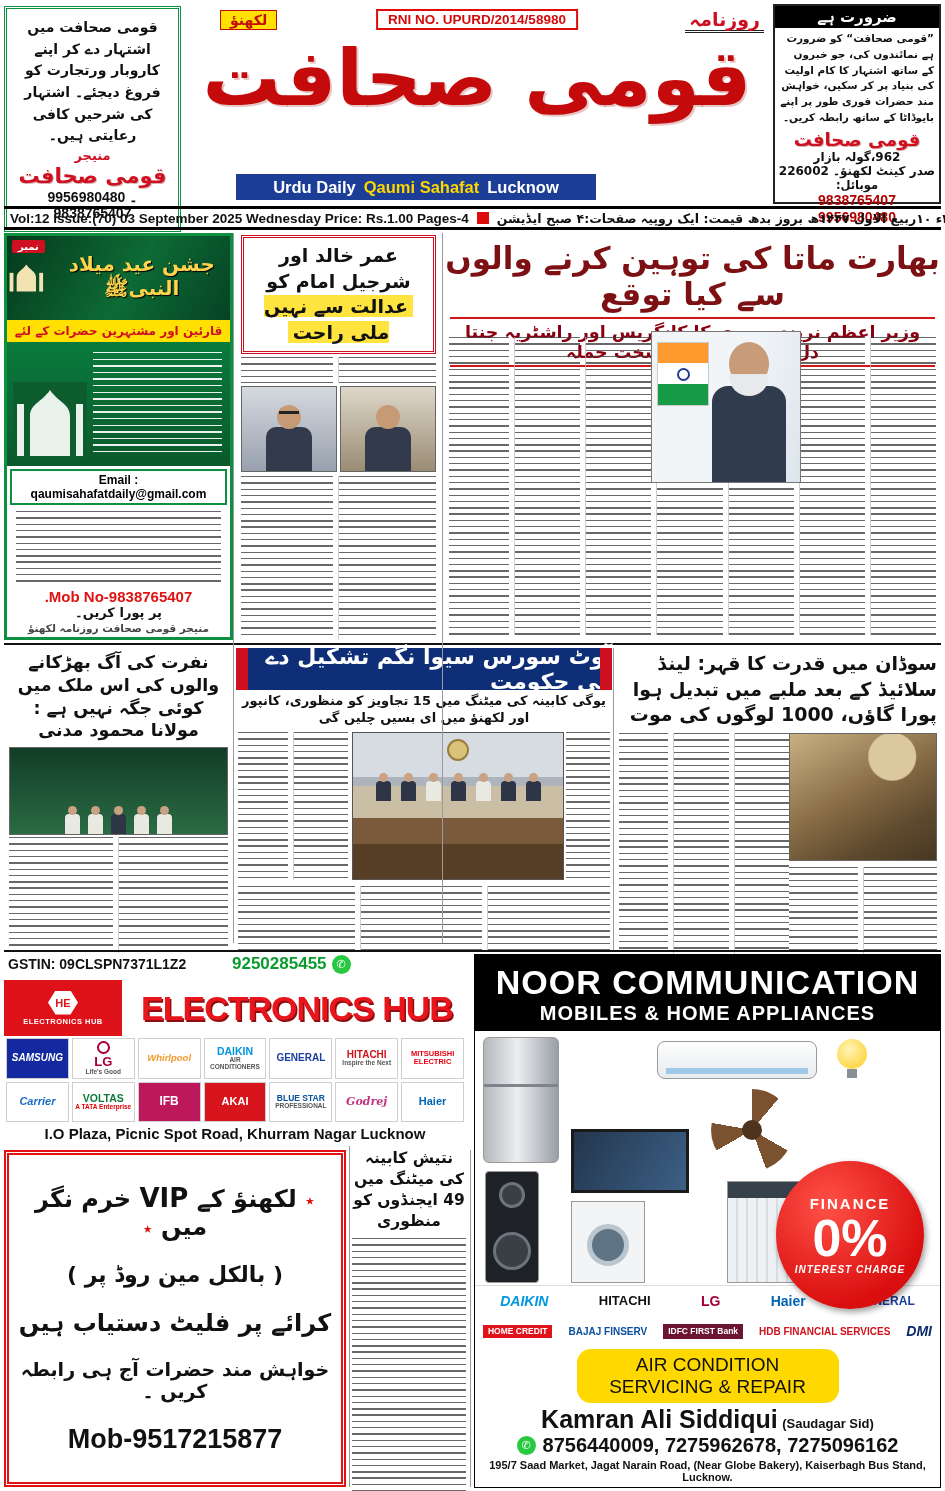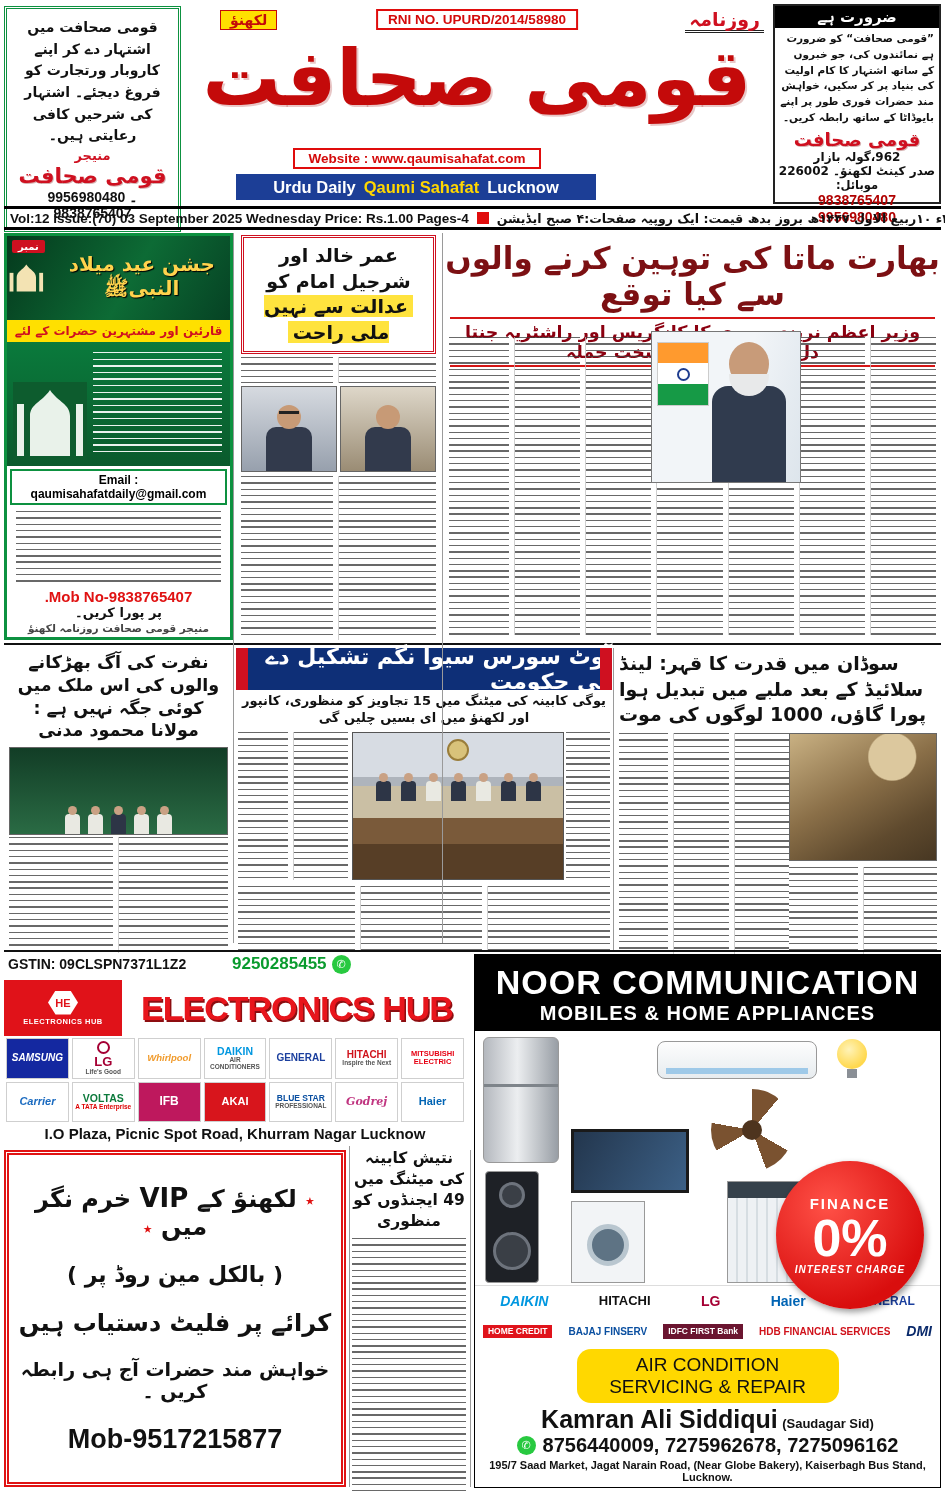--- a/index.html
+++ b/index.html
@@ -122,21 +122,21 @@
           background:linear-gradient(#d7dce3 0 30%,#aeb4bc 30% 36%,#cabfa4 36% 58%,#7a5a3a 58% 76%,#573e26 76% 100%)}
 .crow{position:absolute;left:0;right:0;top:48px;display:flex;justify-content:center;gap:10px}
 .cemb{position:absolute;top:6px;left:50%;transform:translateX(-50%);width:22px;height:22px;border-radius:50%;
       background:#d9c27a;border:2px solid #9a7d3a}
 .yg-left{position:absolute;left:2px;top:2px;width:110px;height:148px}
 .yg-right{position:absolute;right:2px;top:2px;width:44px;height:148px}
 .yg-bottom{position:absolute;left:2px;right:2px;top:156px;bottom:3px}
 
 
 #sudan{left:615px;top:648px;width:326px;height:305px;padding:0 4px}
-.sd-head{font-weight:bold;font-size:19px;text-align:left;line-height:1.35;padding:3px 0}
+.sd-head{font-weight:bold;font-size:19px;text-align:right;line-height:1.35;padding:3px 0}
 .sd-content{position:relative;height:238px;margin-top:2px}
 .sd-photo{position:absolute;right:0;top:0;width:148px;height:128px;border:1px solid #666;
   background:radial-gradient(circle at 70% 18%,#dcc89e 0 16%,rgba(0,0,0,0) 17%),
              linear-gradient(150deg,#c9b183,#8a6f48 45%,#5f4a2e 75%,#473722)}
 .sd-left{position:absolute;left:0;top:0;width:170px;height:100%}
 .sd-br{position:absolute;right:0;top:134px;width:148px;bottom:0}
 
 
 #gstin{left:8px;top:956px;font-size:14px;font-weight:bold}
 #ehubWa{left:232px;top:954px;display:flex;gap:5px;align-items:center;color:#0a9b2e;font-weight:bold;font-size:17px}
@@ -245,23 +245,20 @@
     <div class="mgr urdu">منیجر</div>
     <div class="brand urdu">قومی صحافت</div>
     <div class="ph">9956980480 ۔9838765407</div>
   </div>
 
   <div class="abs" id="masthead">
     <div class="city-chip urdu">لکھنؤ</div>
     <div class="rni">RNI NO. UPURD/2014/58980</div>
     <div class="roznama urdu">روزنامہ</div>
     <div class="paper-title urdu">قومی صحافت</div>
-    <div class="website-wrap">
-      <span class="website">Website : www.qaumisahafat.com</span>
-    </div>
     <div class="blue-strip">
       <span>Urdu Daily</span>
       <span class="yellow">Qaumi Sahafat</span>
       <span>Lucknow</span>
     </div>
   </div>
 
   <div class="abs" id="needAd">
     <div class="na-head urdu">ضرورت ہے</div>
     <div class="na-body urdu">”قومی صحافت“ کو ضرورت ہے نمائندوں کی، جو خبروں کے ساتھ اشتہار کا کام اولیت کی بنیاد پر کر سکیں، خواہش مند حضرات فوری طور پر اپنے بایوڈاٹا کے ساتھ رابطہ کریں۔</div>

